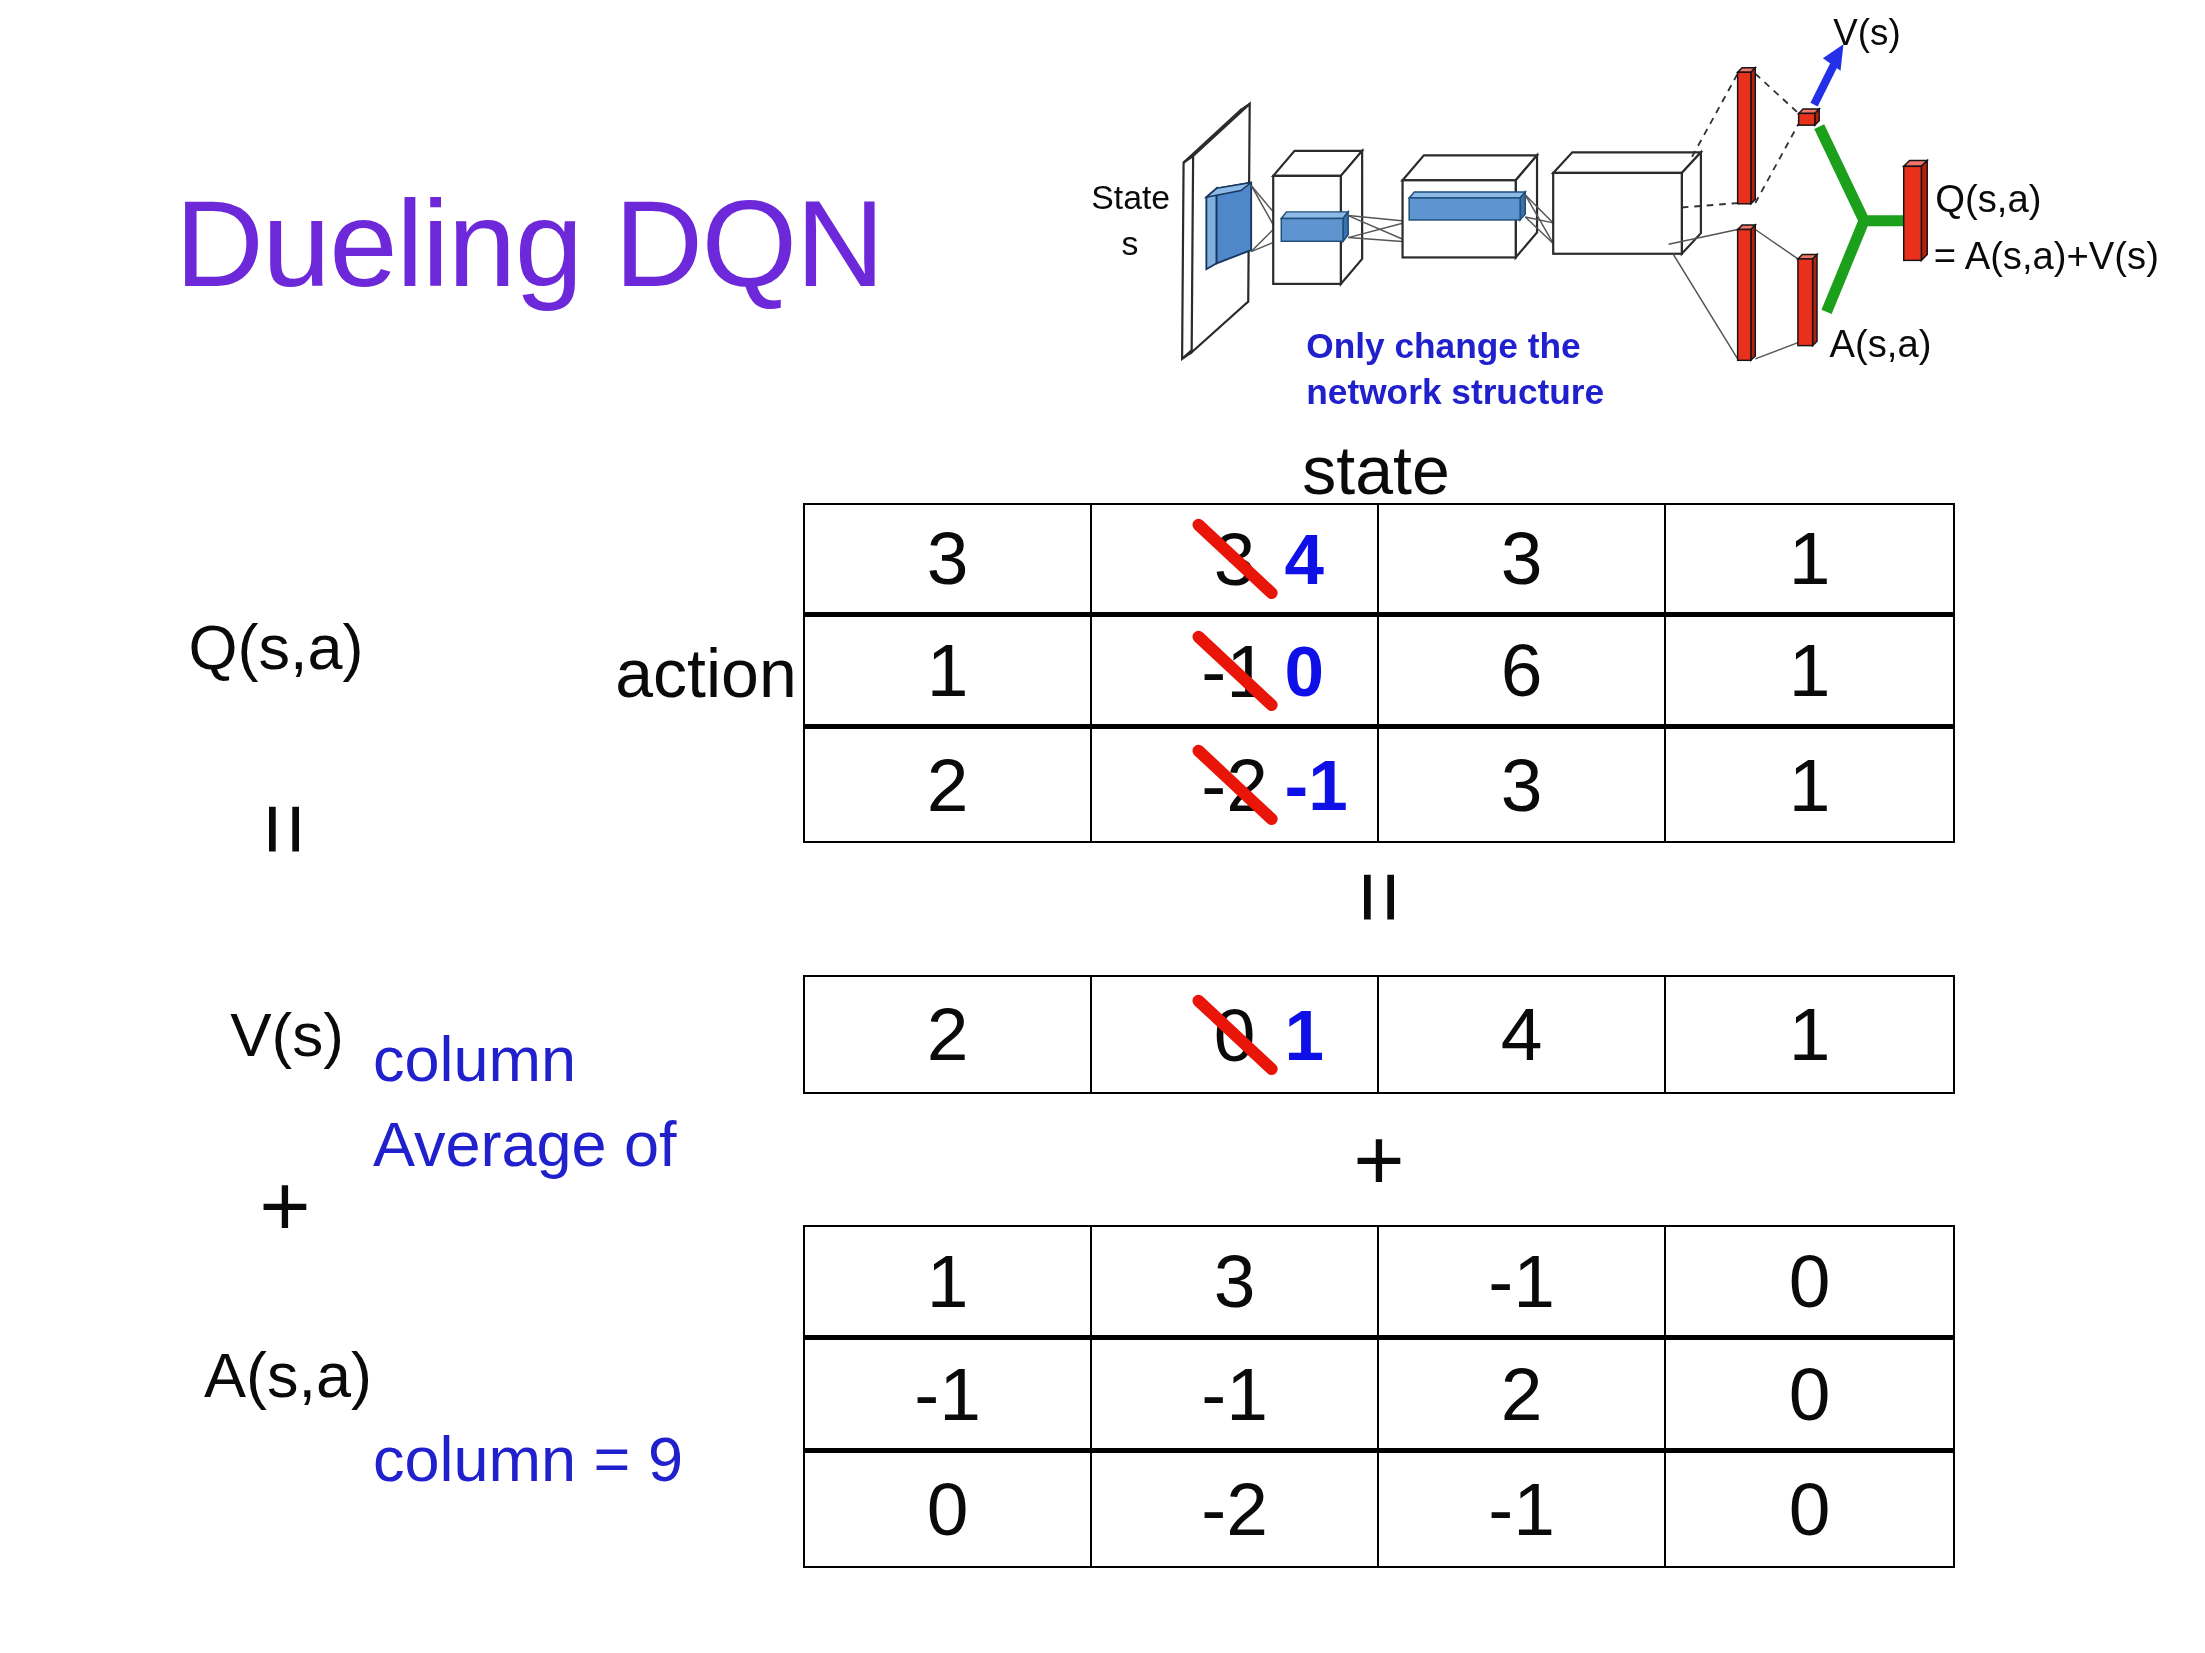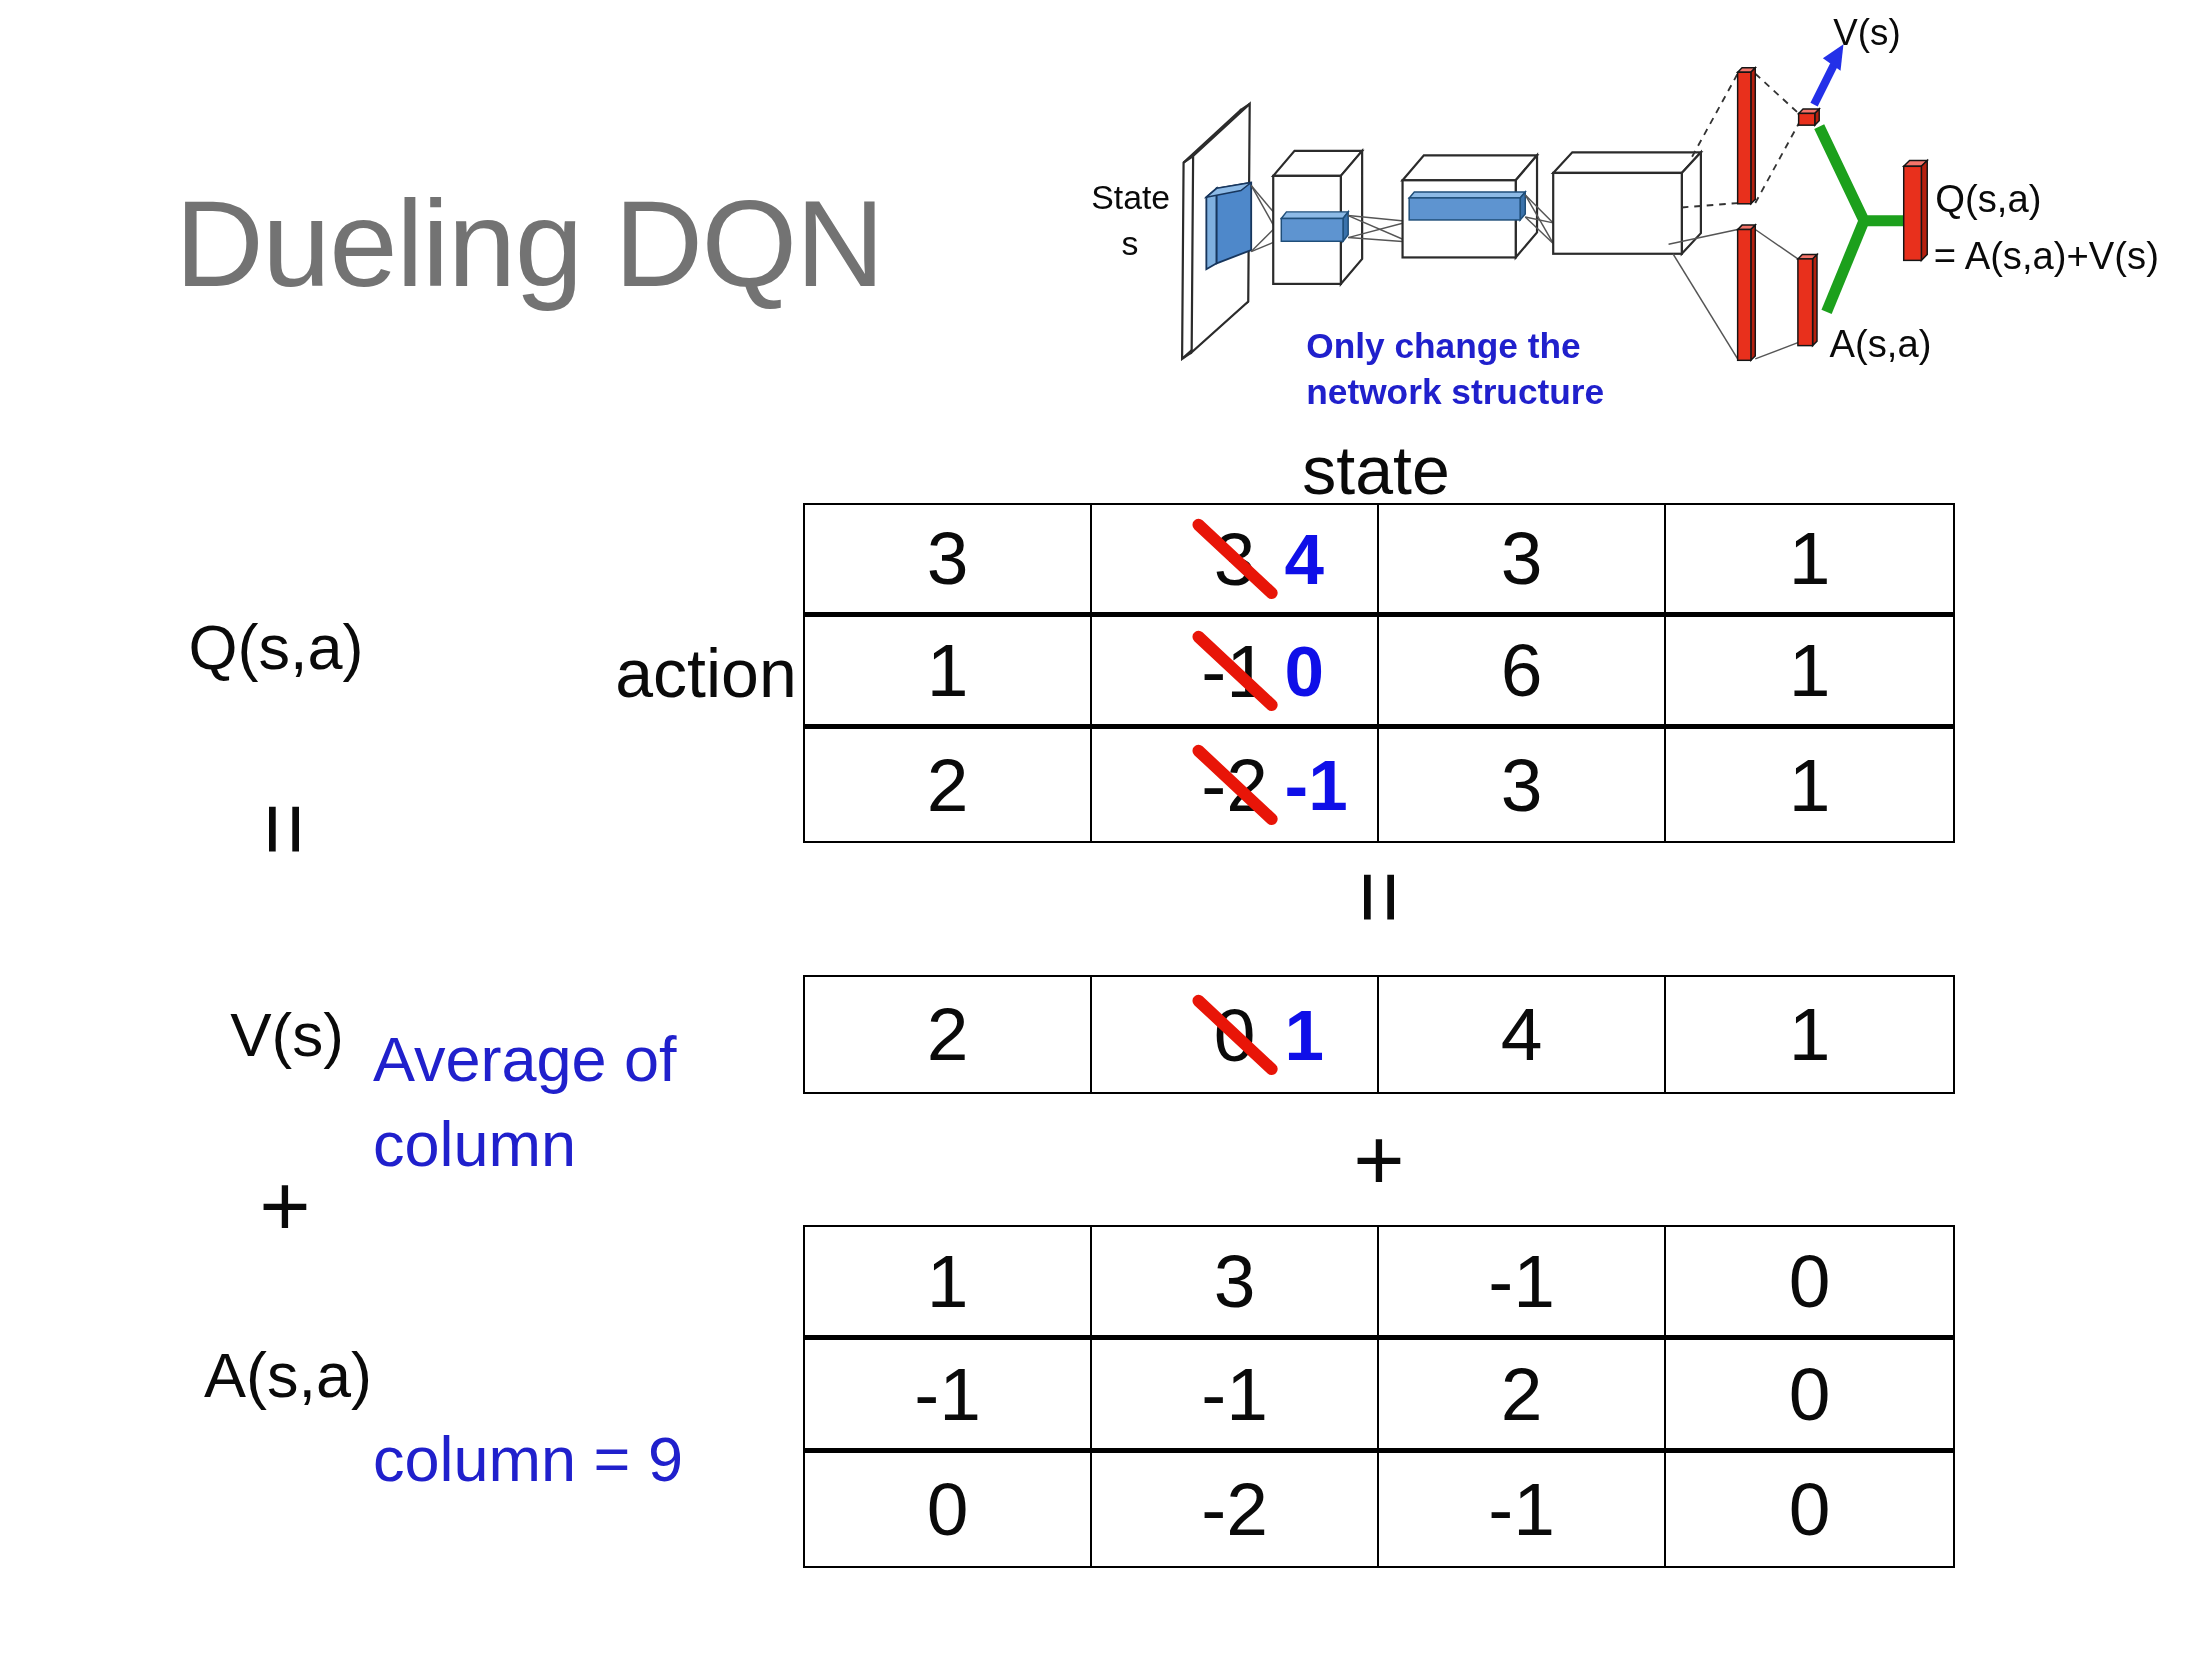--- a/index.html
+++ b/index.html
@@ -15,21 +15,21 @@
     --filter-blue-side:#3a72ab;
     --arrow-blue:#2330e8;
   }
   html,body{margin:0;padding:0;background:#888;}
   .slide{
     position:relative;width:2205px;height:1654px;background:#ffffff;overflow:hidden;
     font-family:"Liberation Sans",sans-serif;color:#0a0a0a;
   }
   .title{
     position:absolute;left:175px;top:173px;font-size:123px;font-weight:300;
-    letter-spacing:-1.5px;white-space:nowrap;color:#737373;
+    letter-spacing:-1.5px;white-space:nowrap;color:#6d28d9;
   }
   .lbl{position:absolute;transform:translate(-50%,-50%);white-space:nowrap;}
   .lbl-q{left:276px;top:647px;font-size:63px;}
   .lbl-action{left:682px;top:673px;font-size:68px;margin-left:24px;}
   .lbl-state{left:1376px;top:470px;font-size:68px;}
   .lbl-v{left:287px;top:1034px;font-size:62px;}
   .lbl-a{left:288px;top:1375px;font-size:63px;}
   .veq{font-size:92px;transform:translate(-50%,-50%) rotate(90deg);}
   .veq-left{left:284px;top:829px;}
   .veq-center{left:1379px;top:897px;}
@@ -207,22 +207,22 @@
     <text x="327" y="533" font-size="48" font-weight="600" text-anchor="start" dominant-baseline="central" fill="var(--note-blue)">network structure</text>
   </svg>
 
   <div class="lbl lbl-state">state</div>
   <div class="lbl lbl-action">action</div>
   <div class="lbl lbl-q">Q(s,a)</div>
   <div class="lbl veq veq-left">=</div>
   <div class="lbl veq veq-center">=</div>
   <div class="lbl lbl-v">V(s)</div>
   <div class="note note-avg">
+    <div>column</div>
     <div>Average of</div>
-    <div>column</div>
   </div>
   <div class="lbl plus plus-left">+</div>
   <div class="lbl plus plus-center">+</div>
   <div class="lbl lbl-a">A(s,a)</div>
   <div class="note note-sum">
     <div>column = 9</div>
   </div>
 
   <div class="tbl tbl-q">
       <div class="cell">

